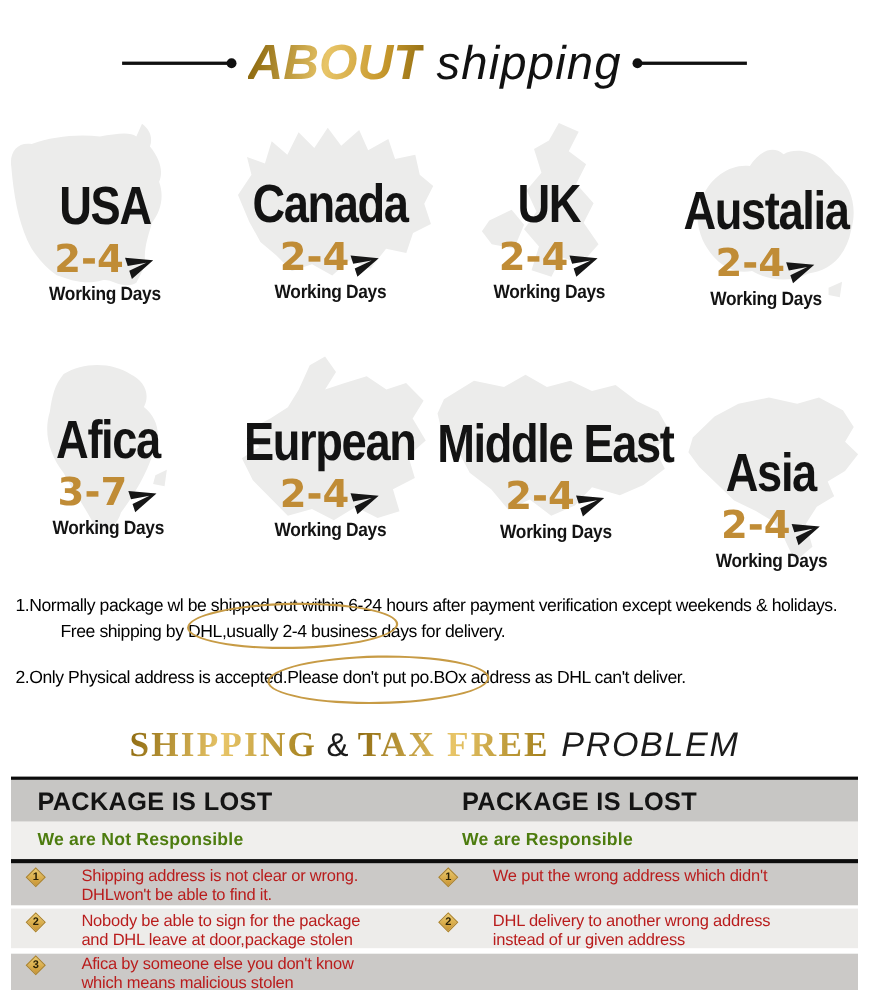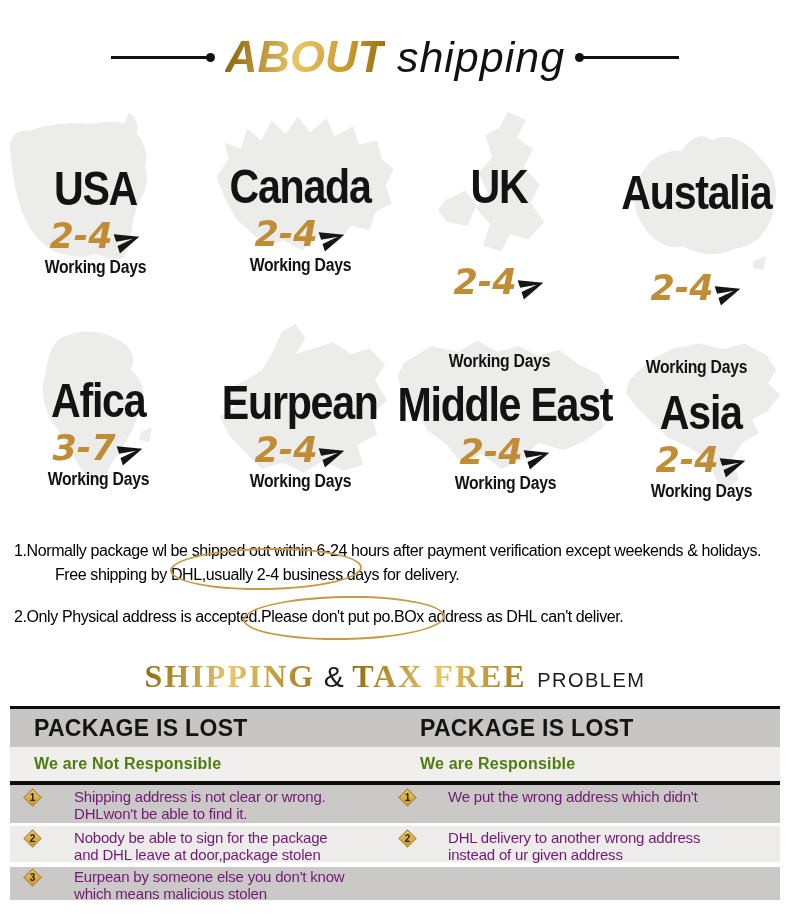--- a/index.html
+++ b/index.html
@@ -27,39 +27,39 @@
   .hdr-black { font-size:43px; font-weight:300; font-style:italic; color:#111; letter-spacing:1px; }
 
   
   .region { position:absolute; }
   .region svg.map { position:absolute; inset:0; width:100%; height:100%; }
   .map path { fill:#ECECEB; }
   .region-content { position:relative; z-index:2; display:flex; flex-direction:column;
                     align-items:center; height:100%; }
   .region-name { font-size:49px; line-height:1; font-weight:700; color:#131313;
                  letter-spacing:-1.5px; white-space:nowrap; transform:scaleX(0.84); }
-  .days-row { display:flex; align-items:center; margin-top:5px;font-style:italic; }
+  .days-row { display:flex; align-items:center; margin-top:5px; }
   .days { font-family:"DejaVu Sans", sans-serif; font-size:35px; line-height:1;
           font-weight:800; color:#C08C36; letter-spacing:0px; }
   .plane { width:27px; height:27px; margin:9px 0 0 1px; transform:rotate(-18deg); }
   .plane path { fill:#161616; }
   .days-label { font-size:17.5px; font-weight:700; color:#131313; margin-top:3px;
                 letter-spacing:-0.3px; white-space:nowrap; transform:scaleX(0.9); }
   
   .r-usa       { left:2px;   top:108px; width:186px; height:172px; }
   .r-canada    { left:198px; top:106px; width:204px; height:178px; }
   .r-uk        { left:420px; top:106px; width:158px; height:182px; }
   .r-australia { left:604px; top:112px; width:184px; height:168px; }
   .r-usa .region-content, .r-canada .region-content { padding-top:56px; }
-  .r-uk .region-content, .r-australia .region-content { padding-top:56px;gap:48px; }
+  .r-uk .region-content, .r-australia .region-content { padding-top:56px; }
   
   .r-africa  { left:12px;  top:318px; width:172px; height:180px; }
   .r-europe  { left:198px; top:320px; width:204px; height:176px; }
   .r-mideast { left:388px; top:322px; width:234px; height:172px; }
-  .r-asia    { left:612px; top:330px; width:178px; height:172px; }
+  .r-asia    { left:612px; top:348px; width:178px; height:172px; }
   .r-africa .region-content, .r-europe .region-content,
   .r-mideast .region-content, .r-asia .region-content { padding-top:58px; }
 
   
   .note { position:absolute; font-size:16px; letter-spacing:-0.4px; color:#000000;
           white-space:nowrap; font-weight:400; }
   .note1a { left:14px; top:542px; }
   .note1b { left:55px; top:566px; }
   .note2  { left:14px; top:608px; }
   .ellipse { position:absolute; border:2px solid #C79B45; border-radius:50%;
@@ -68,21 +68,21 @@
   .ellipse2 { left:243px; top:596px; width:202px; height:44px; transform:rotate(-1deg); }
 
   
   .problem-heading { position:absolute; top:658px; left:0; right:0; text-align:center;
                      white-space:nowrap; }
   .ph-gold { font-family:"Liberation Serif", serif; font-size:32px; font-weight:700;
              letter-spacing:2px; color:#C49B3C;
              background:linear-gradient(100deg,#8f6b10 0%,#e8c568 50%,#9e7a16 100%);
              -webkit-background-clip:text; background-clip:text; -webkit-text-fill-color:transparent; }
   .ph-amp { font-size:30px; font-weight:400; color:#1c1c1c; margin:0 4px; }
-  .ph-black { font-size:20px; font-weight:400; color:#1b1b1b; letter-spacing:1.5px; margin-left:6px; }
+  .ph-black { font-size:31px; font-weight:400; color:#1b1b1b; letter-spacing:1.5px; margin-left:6px;font-style:italic; }
 
   
   .ship-table { position:absolute; left:10px; top:706px; width:770px;
                 border-top:3px solid #0c0c0c; }
   .t-head, .t-sub, .t-row { display:grid; grid-template-columns:1fr 1fr; }
   .t-head { height:38px; background:#C7C6C4; }
   .t-head .t-cell { display:flex; align-items:center; font-size:23px; font-weight:700;
                     color:#141414; letter-spacing:0.3px; }
   .t-sub { height:38px; background:#F0EFED; border-bottom:4px solid #0c0c0c; }
   .t-sub .t-cell { display:flex; align-items:center; font-size:16px; font-weight:700;
@@ -90,21 +90,21 @@
   .t-cell.c-left  { padding-left:24px; }
   .t-cell.c-right { padding-left:25px; }
   .t-row { position:relative; }
   .t-row.dark  { background:#CBC9C7; }
   .t-row.light { background:#EDECEA; }
   .t-row.row1 { height:38px; }
   .t-row.row2 { height:36px; margin-top:3px; }
   .t-row.row3 { height:33px; margin-top:5px; }
   .t-row .t-cell { position:relative; padding-top:4px; }
   .t-row.row3 .t-cell { padding-top:2px; }
-  .cell-lines { font-size:15px; line-height:16.5px; color:#701a75; letter-spacing:-0.2px; }
+  .cell-lines { font-size:15px; line-height:16.5px; color:#b91c1c; letter-spacing:-0.2px; }
   .t-row .c-left  .cell-lines { padding-left:40px; }
   .t-row .c-right .cell-lines { padding-left:28px; }
   .marker { position:absolute; top:6px; width:13px; height:13px; transform:rotate(45deg);
             background:linear-gradient(135deg,#EDCB6B,#C99432); border:1px solid #AD8226; }
   .t-row.row3 .marker { top:4px; }
   .c-left .marker  { left:16px; }
   .c-right .marker { left:6px; }
   .marker span { display:block; width:11px; transform:rotate(-45deg); font-size:10px;
                  font-weight:700; color:#2A2106; text-align:center; line-height:11px; }
 </style>
@@ -320,21 +320,21 @@
         </div>
       </div>
     </div>
 
     <div class="t-row row3 dark">
       <div class="t-cell c-left">
         <span class="marker">
             <span>3</span>
           </span>
         <div class="cell-lines">
-          <div>Eurpean by someone else you don't know</div>
+          <div>Afica by someone else you don't know</div>
           <div>which means malicious stolen</div>
         </div>
       </div>
       <div class="t-cell c-right"></div>
     </div>
   </div>
 
 </div>
 
 </body></html>

